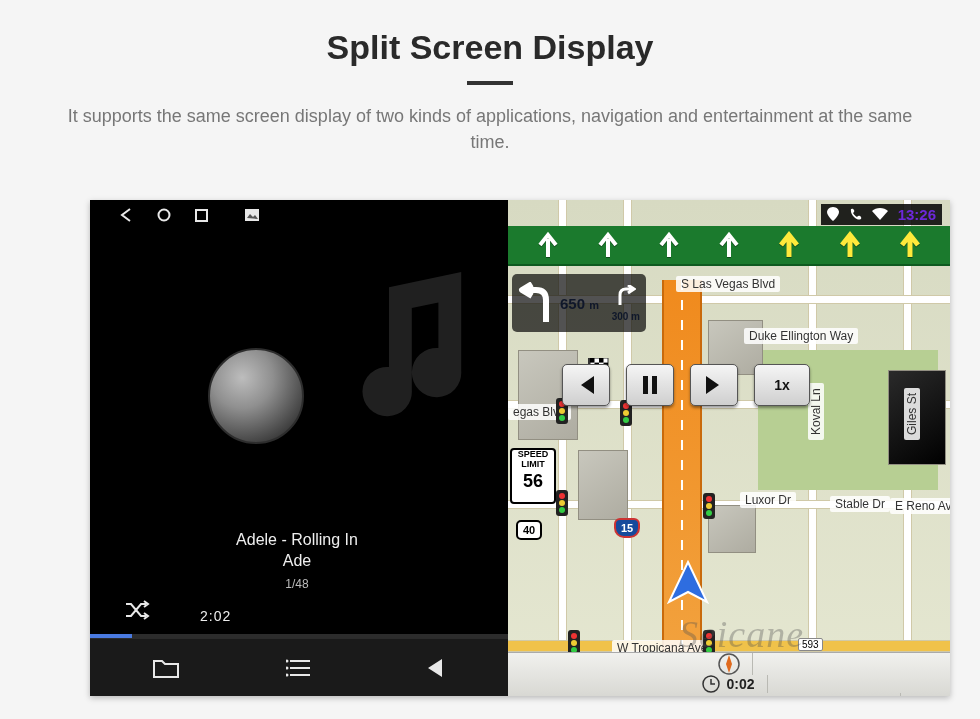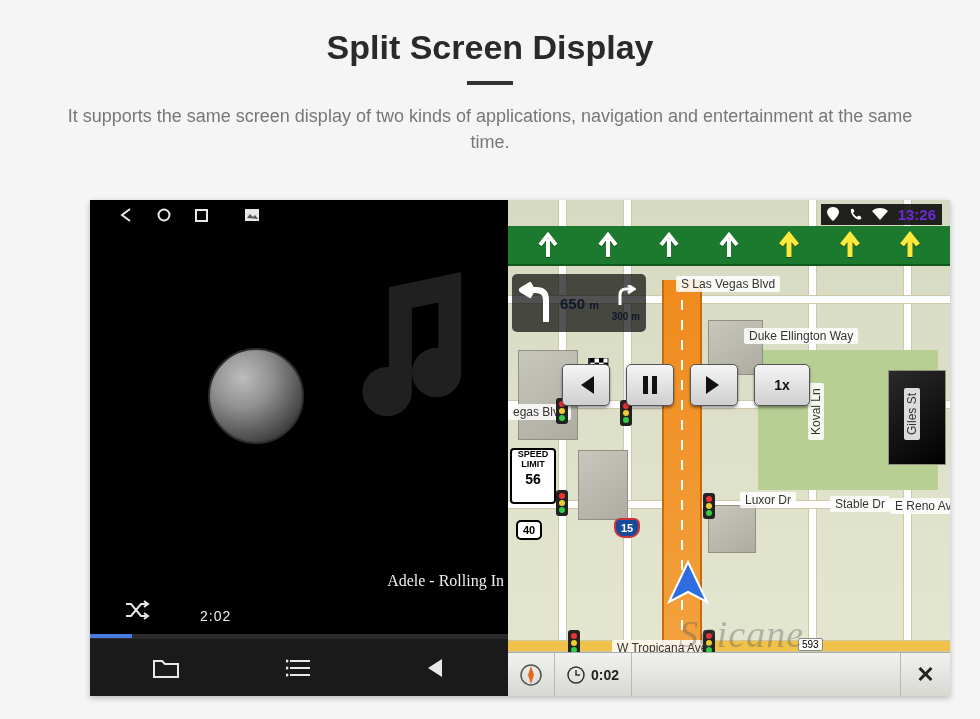--- a/index.html
+++ b/index.html
@@ -83,26 +83,25 @@
   .joystick {
     position: absolute;
     left: 118px;
     top: 118px;
     width: 96px; height: 96px;
     border-radius: 50%;
     background: radial-gradient(circle at 35% 30%, #bdbdbd 0%, #8f8f8f 35%, #3a3a3a 80%, #1e1e1e 100%);
     border: 2px solid #2d2d2d;
   }
   .track-meta {
-    text-align: right;
+    text-align: center;
     padding-right: 4px;
     font-size: 16px;
     color: #eee;
     line-height: 1.35;
-    font-family: Liberation Serif, serif;
   }
   .track-count { font-size: 12px; color: #bbb; margin-top: 4px;}
   .transport {
     display: flex;
     align-items: flex-end;
     gap: 50px;
     padding: 8px 0 10px 34px;
     color: #eee;
   }
   .transport .time { font-size: 14px; letter-spacing: 1px;}
@@ -231,21 +230,21 @@
     border:2px solid #000;
     border-radius:4px;
     z-index:55;
     text-align:center;
     font-weight:700;
     font-size:9px;
     line-height:1.1;
     padding-top:0;
     margin-top:8px;
   }
-  .speed-limit .num { font-size:14px; display:block; margin-top:2px;}
+  .speed-limit .num { font-size:18px; display:block; margin-top:2px;}
   .shield {
     position:absolute;
     z-index:45;
     background:#fff;
     color:#000;
     font-weight:700;
     font-size:11px;
     border:2px solid #000;
     border-radius: 5px;
     padding: 2px 5px;
@@ -293,20 +292,21 @@
     left:0; right:0; bottom:0;
     height: 44px;
     background: linear-gradient(#f1f1ee,#d8d8d3);
     border-top:1px solid #aaa;
     display:flex;
     align-items:center;
     z-index:70;
     font-size:14px;
     font-weight:600;
     color:#222;
+    flex-direction:column;
   }
   .nav-bottom .seg {
     display:flex; align-items:center; gap:6px;
     padding: 0 12px;
     height:100%;
     border-right:1px solid #b9b9b3;
   }
   .nav-bottom .unit { font-size:11px; font-weight:400; color:#555;}
   .nav-bottom .close {
     margin-left:auto;
@@ -370,20 +370,22 @@
       <div class="album-placeholder">
         <svg width="190" height="190" viewBox="0 0 100 100">
           <path d="M40 18 L78 10 L78 62 A13 13 0 1 1 66 50 L66 26 L52 29 L52 72 A13 13 0 1 1 40 60 Z" fill="#3b3b3b"></path>
         </svg>
       </div>
       <div class="joystick"></div>
     </div>
 
     <div class="track-meta">
       <div>Adele - Rolling In</div>
+      <div>Ade</div>
+      <div class="track-count">1/48</div>
     </div>
 
     <div class="transport">
       <span>
         <svg width="26" height="20" viewBox="0 0 26 20">
             <path d="M2 4 H7 L17 16 H22 M2 16 H7 L17 4 H22 M20 1 L24 4 L20 7 M20 13 L24 16 L20 19" fill="none" stroke="#e8e8e8" stroke-width="2"></path>
           </svg>
       </span>
       <span class="time">2:02</span>
     </div>

